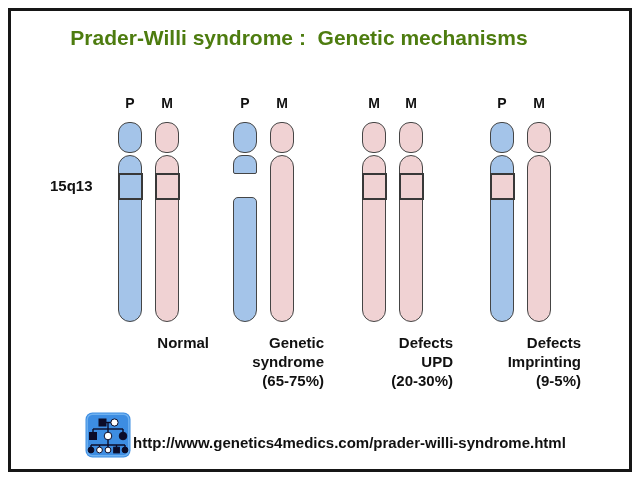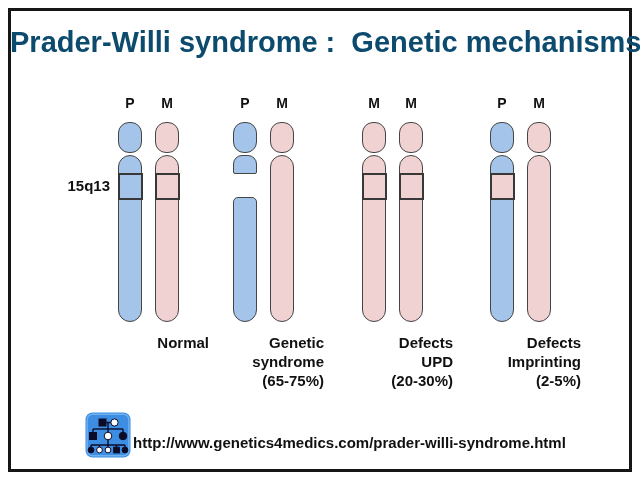--- a/index.html
+++ b/index.html
@@ -17,29 +17,29 @@
     position: absolute;
     left: 8px; top: 8px;
     width: 624px; height: 464px;
     border: 3px solid #161616;
     background: #ffffff;
   }
   .title {
     position: absolute;
     top: 26px; left: 10px; width: 578px;
     text-align: center;
-    font-size: 29px;
+    font-size: 21px;
     font-weight: 700;
     white-space: pre;
-    color: #0c4a6e;
+    color: #4d7c0f;
   }
   .band-label {
     position: absolute;
     top: 177px; left: 50px; width: 60px;
-    text-align: right;
+    text-align: left;
     font-size: 15px;
     font-weight: 700;
   }
   .group {
     position: absolute;
     top: 95px;
     width: 61px; height: 300px;
   }
   .chrom {
     position: absolute;
@@ -186,21 +186,21 @@
           </div>
         </div>
         <div class="chrom" style="left: 37px;">
           <div class="parent-label">M</div>
           <div class="short-arm" style="background: rgb(240, 210, 211);"></div>
           <div class="long-arm" style="background: rgb(240, 210, 211);"></div>
         </div>
         <div class="caption">
           <span>Defects</span>
           <span>Imprinting</span>
-          <span>(2-5%)</span>
+          <span>(9-5%)</span>
         </div>
       </div>
     </div>
 
   <div class="logo">
     <svg width="46" height="46" viewBox="0 0 46 46">
       <rect x="0.5" y="0.5" width="45" height="45" rx="7" fill="#3d8de2"></rect>
       <rect x="2.2" y="2.2" width="41.6" height="41.6" rx="5.5" fill="none" stroke="#6fb1f0" stroke-width="1.4"></rect>
       <g stroke="#0c0c28" stroke-width="1.4" fill="none">
         <line x1="20" y1="10.5" x2="26" y2="10.5"></line>

